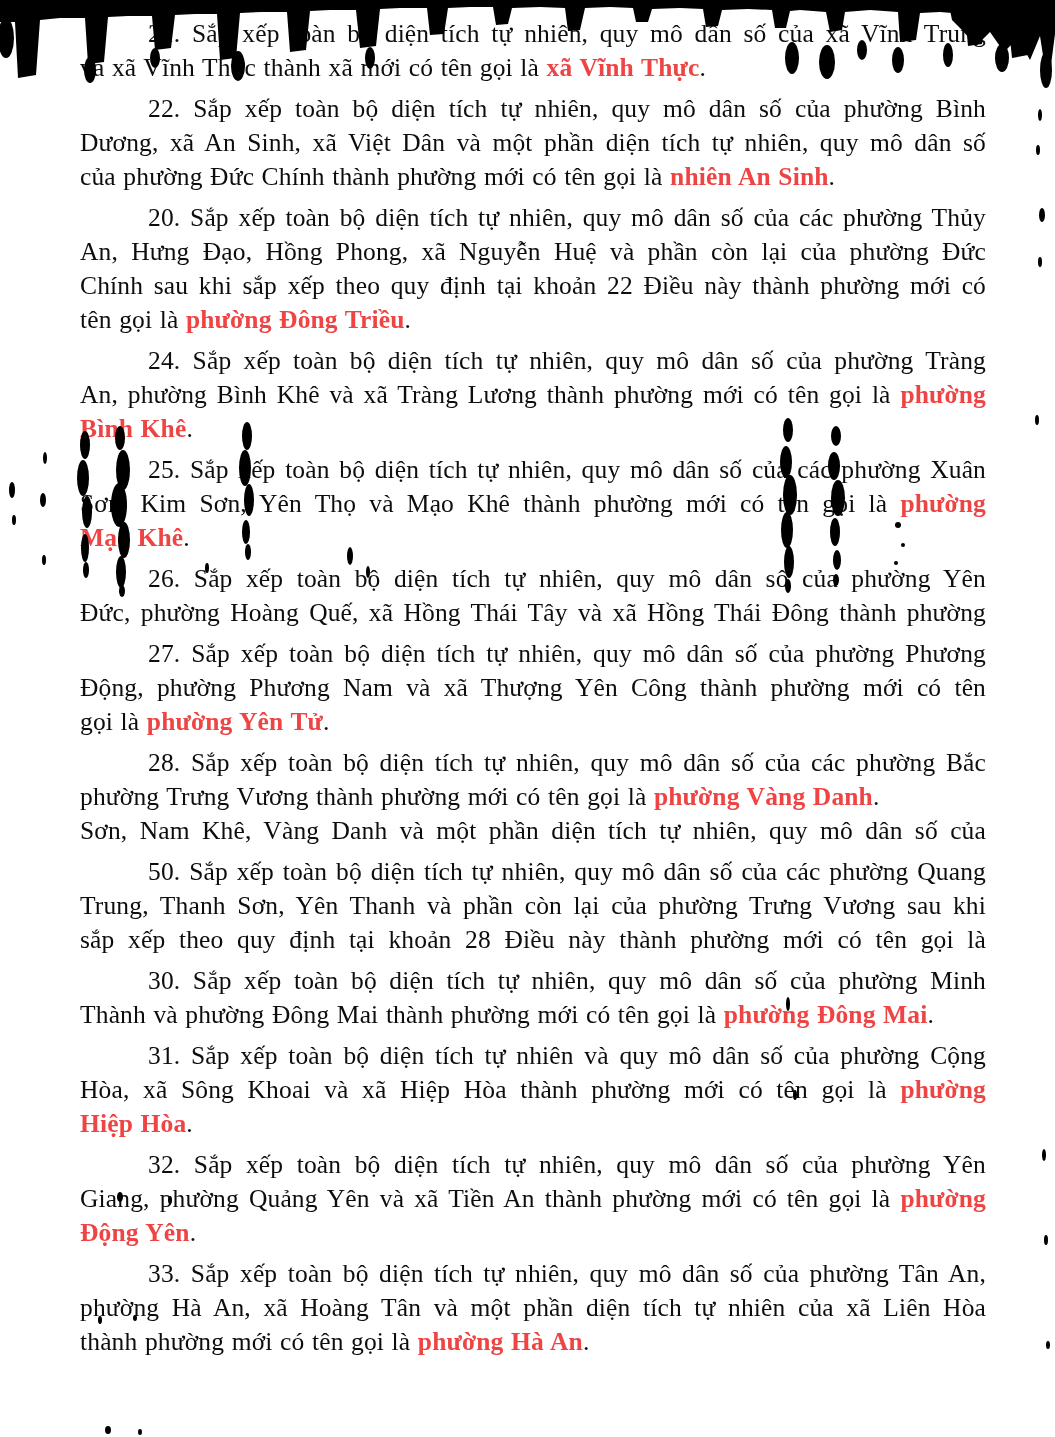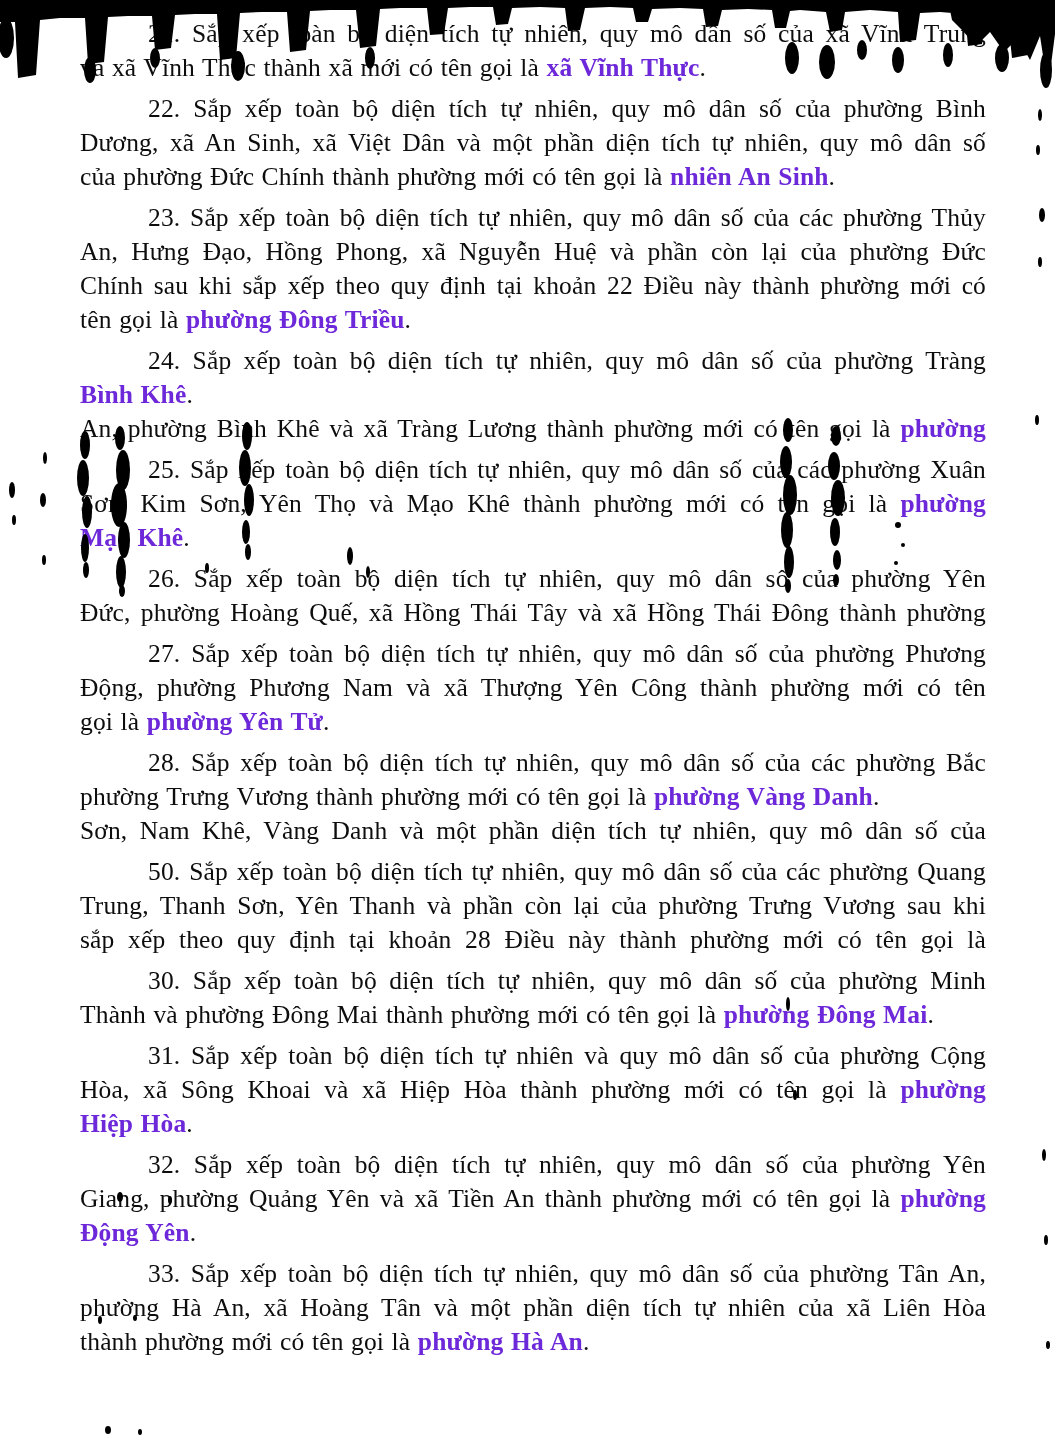--- a/index.html
+++ b/index.html
@@ -19,21 +19,21 @@
   .line{
     font-size:25.5px;
     line-height:34px;
     text-align:justify;
     text-align-last:justify;
     letter-spacing:0.15px;
     word-spacing:1px;
   }
   .line.first{text-indent:68px;}
   .line.last{text-align-last:left;}
-  .bold{font-weight:bold;color:#6d28d9;}
+  .bold{font-weight:bold;color:#ef4444;}
   svg.artifacts{
     position:absolute;left:0;top:0;
     pointer-events:none;
     z-index:5;
   }
 </style>
 </head>
 <body>
 
 <div class="page">
@@ -41,29 +41,29 @@
       <div class="para">
         <div class="line first"><span>21. Sắp xếp toàn bộ diện tích tự nhiên, quy mô dân số của xã Vĩnh Trung</span></div>
         <div class="line last"><span>và xã Vĩnh Thực thành xã mới có tên gọi là </span><span class="bold">xã Vĩnh Thực</span><span>.</span></div>
       </div>
       <div class="para">
         <div class="line first"><span>22. Sắp xếp toàn bộ diện tích tự nhiên, quy mô dân số của phường Bình</span></div>
         <div class="line"><span>Dương, xã An Sinh, xã Việt Dân và một phần diện tích tự nhiên, quy mô dân số</span></div>
         <div class="line last"><span>của phường Đức Chính thành phường mới có tên gọi là </span><span class="bold">nhiên An Sinh</span><span>.</span></div>
       </div>
       <div class="para">
-        <div class="line first"><span>23. Sắp xếp toàn bộ diện tích tự nhiên, quy mô dân số của các phường Thủy</span></div>
+        <div class="line first"><span>20. Sắp xếp toàn bộ diện tích tự nhiên, quy mô dân số của các phường Thủy</span></div>
         <div class="line"><span>An, Hưng Đạo, Hồng Phong, xã Nguyễn Huệ và phần còn lại của phường Đức</span></div>
         <div class="line"><span>Chính sau khi sắp xếp theo quy định tại khoản 22 Điều này thành phường mới có</span></div>
         <div class="line last"><span>tên gọi là </span><span class="bold">phường Đông Triều</span><span>.</span></div>
       </div>
       <div class="para">
         <div class="line first"><span>24. Sắp xếp toàn bộ diện tích tự nhiên, quy mô dân số của phường Tràng</span></div>
+        <div class="line"><span>An, phường Bình Khê và xã Tràng Lương thành phường mới có tên gọi là </span><span class="bold">phường</span></div>
         <div class="line last"><span class="bold">Bình Khê</span><span>.</span></div>
-        <div class="line"><span>An, phường Bình Khê và xã Tràng Lương thành phường mới có tên gọi là </span><span class="bold">phường</span></div>
       </div>
       <div class="para">
         <div class="line first"><span>25. Sắp xếp toàn bộ diện tích tự nhiên, quy mô dân số của các phường Xuân</span></div>
         <div class="line"><span>Sơn, Kim Sơn, Yên Thọ và Mạo Khê thành phường mới có tên gọi là </span><span class="bold">phường</span></div>
         <div class="line last"><span class="bold">Mạo Khê</span><span>.</span></div>
       </div>
       <div class="para">
         <div class="line first"><span>26. Sắp xếp toàn bộ diện tích tự nhiên, quy mô dân số của phường Yên</span></div>
         <div class="line"><span>Đức, phường Hoàng Quế, xã Hồng Thái Tây và xã Hồng Thái Đông thành phường</span></div>
       </div>

